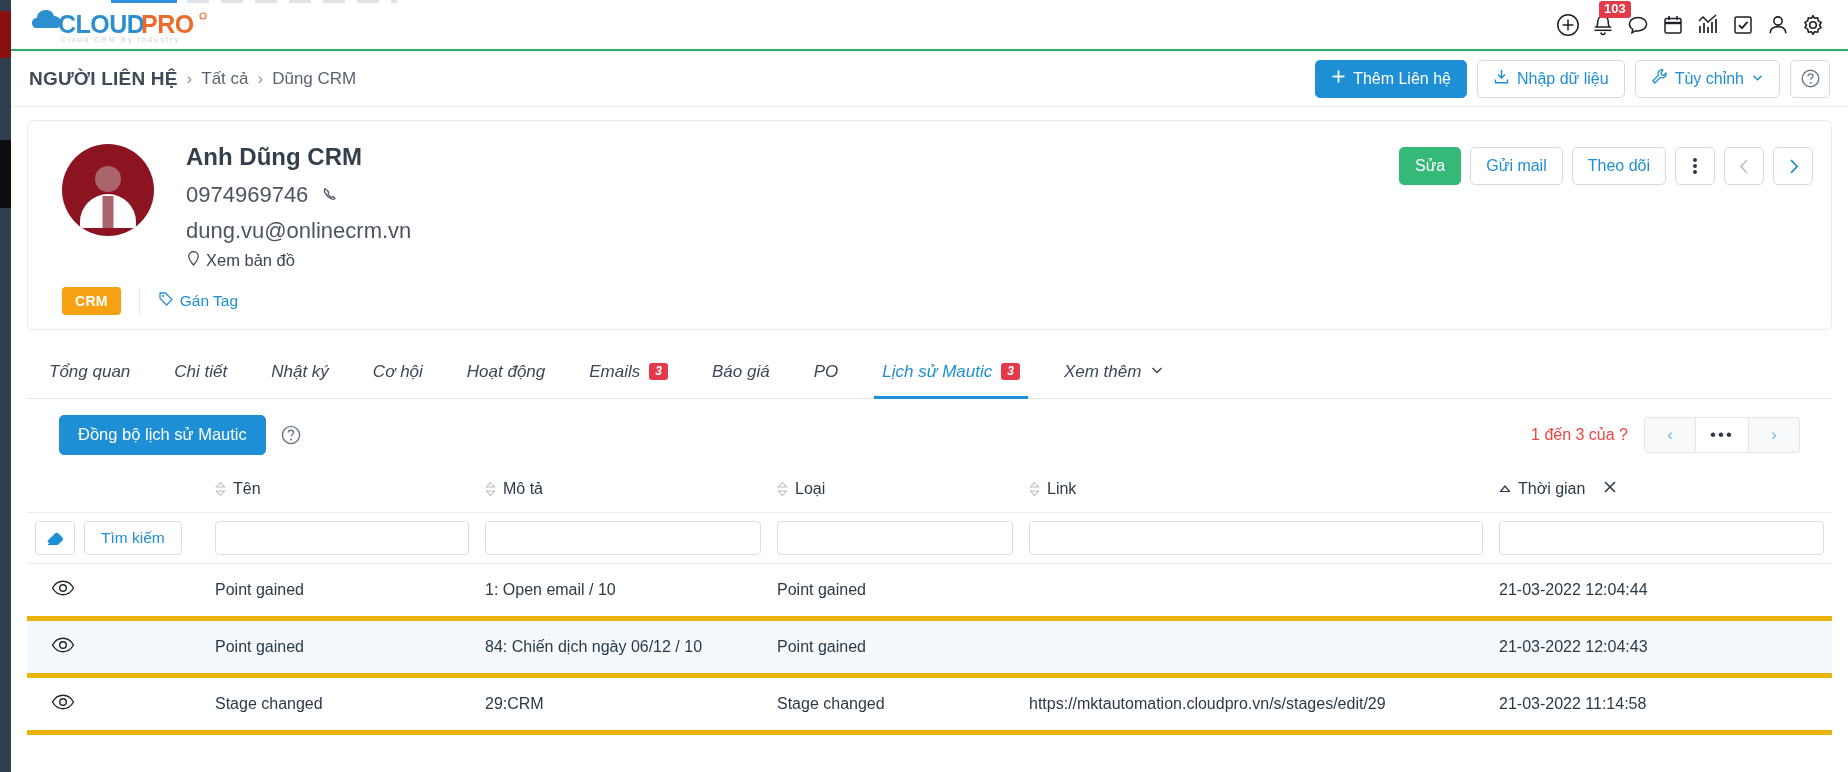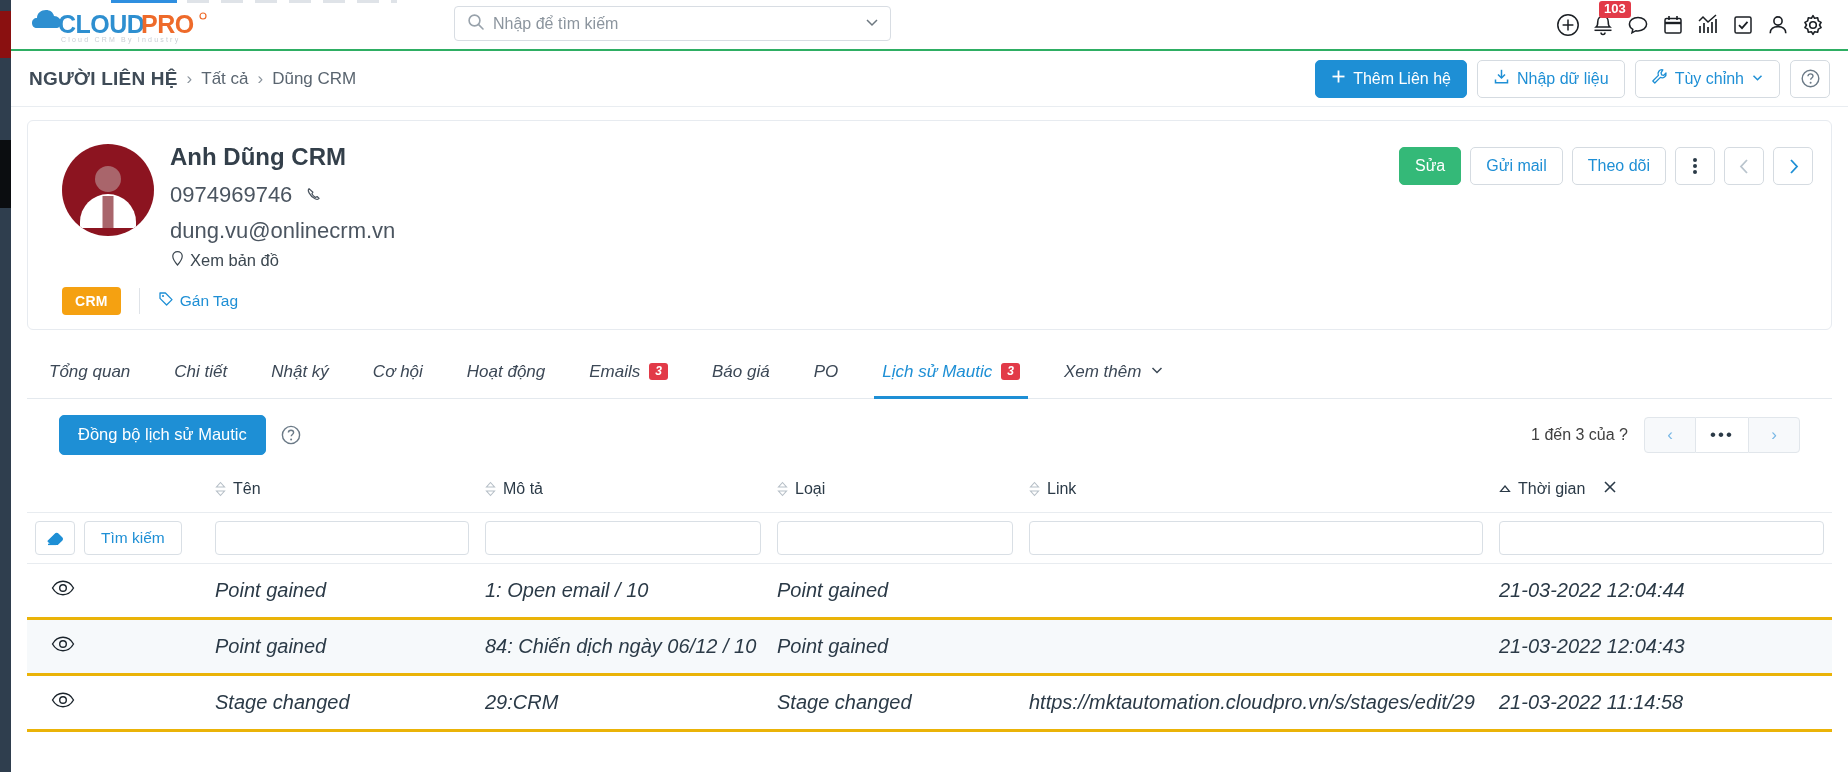--- a/index.html
+++ b/index.html
@@ -81,21 +81,21 @@
     width: 92px; height: 92px; border-radius: 50%; background: #8c1420; flex: 0 0 92px;
     margin: 5px 0 0 14px; position: relative; overflow: hidden;
   }
   .av-head { position: absolute; left: 50%; top: 22px; transform: translateX(-50%);
              width: 26px; height: 26px; border-radius: 50%; background: #a9656b; }
   .av-body { position: absolute; left: 50%; bottom: 8px; transform: translateX(-50%);
              width: 56px; height: 34px; border-radius: 28px 28px 0 0; background: #ffffff; }
   .av-tie  { position: absolute; left: 50%; bottom: 8px; transform: translateX(-50%);
              width: 11px; height: 32px; background: #a9656b; }
 
-  .cinfo { margin-left: 16px; padding-top: 4px; }
+  .cinfo { margin-left: 32px; padding-top: 4px; }
   .cname { font-size: 24px; font-weight: 700; color: #333f4a; margin-bottom: 6px; }
   .cline { font-size: 22px; color: #50595f; line-height: 1.65; display: flex; align-items: center; gap: 14px; }
   .clink { color: #4b5560; }
   .map-line { color: #3c4750; display: flex; align-items: center; gap: 5px; font-size: 16.5px; }
 
   .tagrow { display: flex; align-items: center; gap: 0; margin: 16px 0 0 14px; }
   .tag-crm {
     background: #f5a111; color: #fff; font-size: 14px; font-weight: 700; border-radius: 4px;
     padding: 6px 13px; letter-spacing: .3px;
   }
@@ -122,21 +122,21 @@
   .tab-badge {
     background: #e23a48; color: #fff; font-size: 12px; font-weight: 700;
     border-radius: 3px; padding: 2px 6px; line-height: 1.1;
   }
 
   
   .toolbar { display: flex; align-items: center; padding: 16px 48px 12px 48px; flex: 0 0 auto; }
   .btn.sync { background: #1e8fd5; border-color: #1e8fd5; color: #fff; height: 40px; font-size: 16.5px; padding: 0 18px; }
   .help-circ { margin-left: 14px; color: #6b7a87; line-height: 0; cursor: pointer; }
   .pager { margin-left: auto; display: flex; align-items: center; gap: 0; }
-  .pager-text { font-size: 16px; color: #404040; margin-right: 16px; }
+  .pager-text { font-size: 16px; color: #ef4444; margin-right: 16px; }
   .pg-btn {
     width: 52px; height: 36px; border: 1px solid #e1e6eb; background: #f7f9fb; color: #79b8e6;
     display: flex; align-items: center; justify-content: center; cursor: pointer; font-size: 17px;
   }
   .pg-btn.mid { background: #fff; color: #2b3a47; letter-spacing: 2px; border-left: 0; border-right: 0; }
   .pg-btn.first { border-radius: 4px 0 0 4px; }
   .pg-btn.last { border-radius: 0 4px 4px 0; }
 
   
   .tablewrap { flex: 1 1 auto; padding: 0 16px 0 16px; overflow: hidden; }
@@ -159,21 +159,21 @@
   .filter-tools { display: flex; align-items: center; gap: 9px; }
   .eraser-btn {
     width: 40px; height: 34px; border: 1px solid #d9dfe5; border-radius: 4px; background: #fff;
     display: flex; align-items: center; justify-content: center; color: #1e8fd5; cursor: pointer;
   }
   .find-btn {
     height: 34px; border: 1px solid #d9dfe5; border-radius: 4px; background: #fff; color: #1e8fd5;
     font-size: 15.5px; padding: 0 16px; cursor: pointer; font-family: "Liberation Sans", sans-serif;
   }
 
-  .td { padding: 15px 8px; font-size: 20px; color: #2b3a47; border-bottom: 3px solid #eab308; font-style: italic; }
+  .td { padding: 15px 8px; font-size: 16px; color: #2b3a47; border-bottom: 5px solid #eab308; }
   tr.alt .td { background: #f6f9fb; }
   .eye { color: #1b242c; line-height: 0; cursor: pointer; padding-left: 16px; }
   .td.link { color: #2b3a47; word-break: break-all; }
 
   .col-eye { width: 180px; }
   .col-name { width: 270px; }
   .col-desc { width: 292px; }
   .col-type { width: 252px; }
   .col-link { width: 470px; }
   .col-time { width: auto; }
@@ -194,36 +194,20 @@
       <div class="logo">
         <svg class="logo-svg" width="178" height="38" viewBox="0 0 178 38">
           <path d="M6 22c-3 0-5-2-5-5 0-3 2-5 5-5 0-5 4-8 9-8 4 0 7 2 8 6 4 0 7 3 7 7 0 3-2 5-5 5z" fill="#2e8fd0"></path>
           <text x="27" y="27" font-family="Liberation Sans, sans-serif" font-size="25" font-weight="bold" fill="#2e8fd0" letter-spacing="-0.5">CLOUD</text>
           <text x="110" y="27" font-family="Liberation Sans, sans-serif" font-size="25" font-weight="bold" fill="#ee6a2a" letter-spacing="-0.5">PRO</text>
           <circle cx="172" cy="10" r="3" fill="none" stroke="#ee6a2a" stroke-width="1.2"></circle>
           <text x="30" y="36" font-family="Liberation Sans, sans-serif" font-size="7" fill="#c9ced4" letter-spacing="2.2">Cloud CRM By Industry</text>
         </svg>
       </div>
 
-      <div class="search-wrap">
-        <div class="search-box">
-          <span class="mag">
-            <svg width="18" height="18" viewBox="0 0 18 18">
-                <circle cx="7.5" cy="7.5" r="5.4" fill="none" stroke="#98a2ab" stroke-width="1.6"></circle>
-                <line x1="11.4" y1="11.4" x2="16" y2="16" stroke="#98a2ab" stroke-width="1.6" stroke-linecap="round"></line>
-              </svg>
-          </span>
-          <input class="search-input" type="text" placeholder="Nhập để tìm kiếm" value="" style="">
-          <span class="search-caret">
-            <svg width="16" height="16" viewBox="0 0 16 16">
-                <polyline points="3,6 8,11 13,6" fill="none" stroke="#6d7880" stroke-width="1.5"></polyline>
-              </svg>
-          </span>
-        </div>
-      </div>
 
       <div class="top-icons">
         <span class="top-icon">
           <svg width="26" height="26" viewBox="0 0 26 26">
               <circle cx="13" cy="13" r="10.2" fill="none" stroke="#1b1f24" stroke-width="1.5"></circle>
               <line x1="13" y1="7.6" x2="13" y2="18.4" stroke="#1b1f24" stroke-width="1.5"></line>
               <line x1="7.6" y1="13" x2="18.4" y2="13" stroke="#1b1f24" stroke-width="1.5"></line>
             </svg>
         </span>
         <span class="top-icon">

